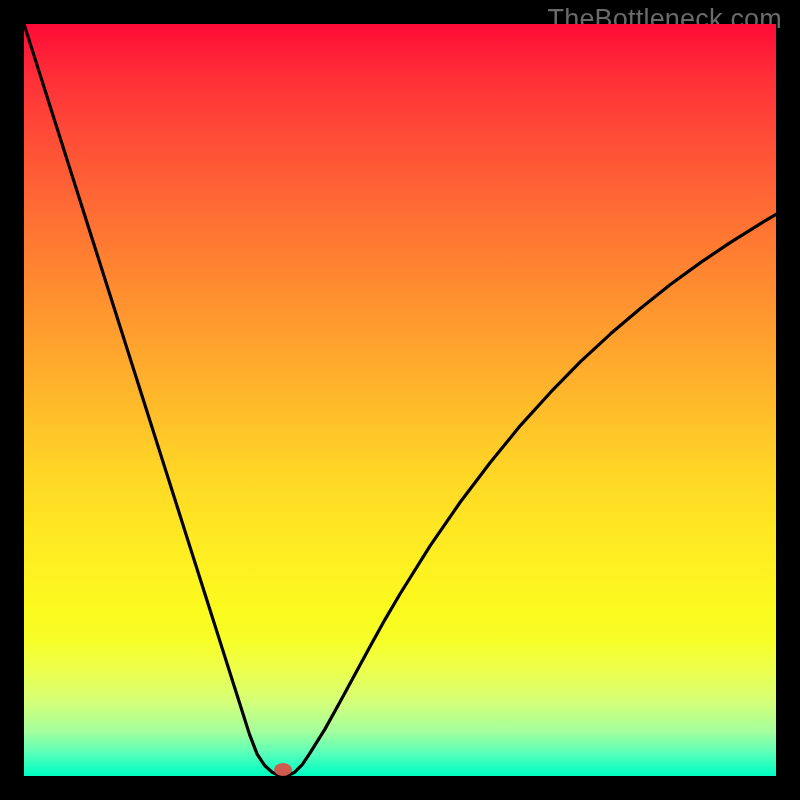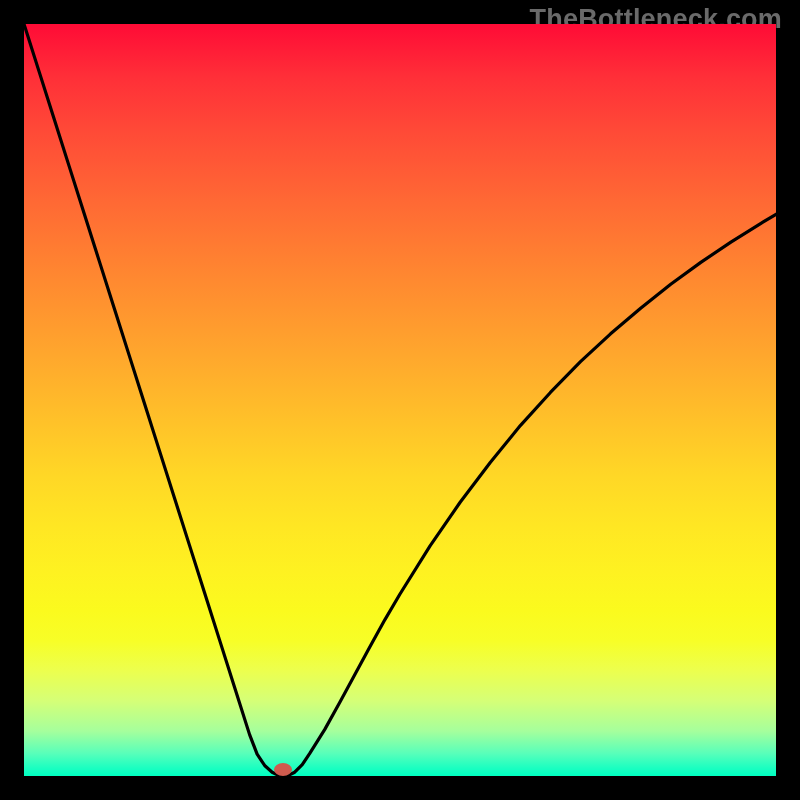--- a/index.html
+++ b/index.html
@@ -10,21 +10,21 @@
     height: 800px;
     background: #000;
   }
   .watermark {
     position: absolute;
     top: 4px;
     right: 18px;
     color: #6a6a6a;
     font-family: Arial, Helvetica, sans-serif;
     font-size: 27px;
-    font-weight: 700;
+    font-weight: 400;
     letter-spacing: 0.2px;
   }
   .plot {
     position: absolute;
     left: 24px;
     top: 24px;
     width: 752px;
     height: 752px;
   }
   .gradient {

